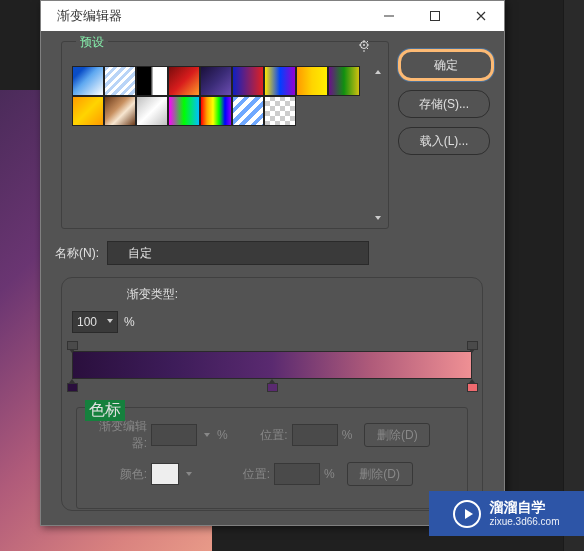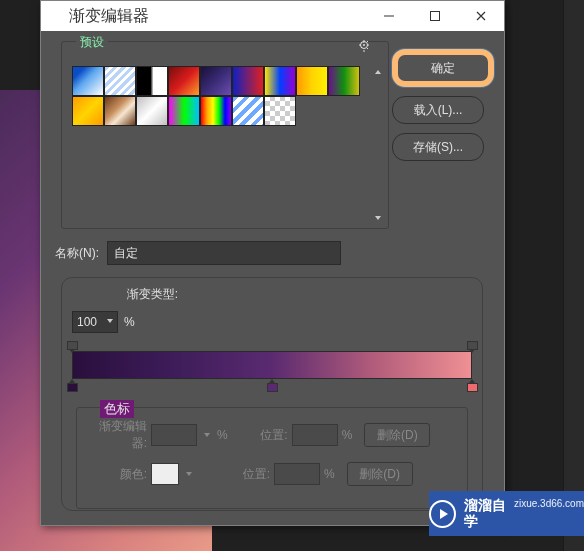--- a/index.html
+++ b/index.html
@@ -5,39 +5,39 @@
 html,body{margin:0;padding:0;width:584px;height:551px;font-family:"Microsoft YaHei","Segoe UI",sans-serif;font-size:12px;color:#e0e0e0;background:#000}
 .bg{position:absolute;left:0;top:0;width:584px;height:551px;background:#000}
 .bg-left{position:absolute;left:0;top:90px;width:212px;height:461px;background:linear-gradient(135deg,#4b2b5a 0%,#6a3572 30%,#b05b7a 60%,#d9827f 85%,#e89a88 100%)}
 .bg-right{position:absolute;left:212px;top:0;width:372px;height:551px;background:#202020}
 .bg-top{position:absolute;left:0;top:0;width:253px;height:90px;background:#202020}
 
 .sidebar{position:absolute;right:0;top:0;width:20px;height:551px;background:#2a2a2a;border-left:1px solid #1a1a1a}
 
 .dialog{position:absolute;left:40px;top:0;width:463px;height:524px;background:#535353;border:1px solid #808080;box-shadow:2px 2px 8px rgba(0,0,0,.5)}
 .titlebar{height:30px;background:#fff;display:flex;align-items:center;color:#333}
-.titlebar-title{padding-left:28px;flex:1;font-size:16px}
+.titlebar-title{padding-left:16px;flex:1;font-size:13px}
 .winbtn{width:46px;height:30px;display:flex;align-items:center;justify-content:center;color:#333}
 .winbtn svg{width:10px;height:10px}
 
 .presets-panel{position:absolute;left:20px;top:40px;width:326px;height:176px;border:1px solid #404040;border-radius:3px;padding-top:10px}
 .presets-label{position:absolute;top:-8px;left:14px;background:#535353;padding:0 4px;font-size:12px;color:#86efac}
 .presets-gear{position:absolute;top:-4px;right:16px;width:14px;height:14px}
 .presets-grid{display:flex;flex-wrap:wrap;gap:0;padding:14px 10px 10px 10px;width:288px}
 .swatch{width:32px;height:30px;border:1px solid #222;box-sizing:border-box}
 .scrlbar{position:absolute;right:2px;top:22px;width:16px;bottom:2px;display:flex;flex-direction:column}
 .scrlbtn{width:16px;height:16px;display:flex;align-items:center;justify-content:center}
 .scrlbtn svg{width:8px;height:8px;fill:#ccc}
 
 .btn{width:90px;height:26px;border:1px solid #2f2f2f;border-radius:13px;background:#535353;color:#e0e0e0;display:flex;align-items:center;justify-content:center;font-size:12px;margin-bottom:9px}
-.btn.primary{border:6px solid #fdba74;box-shadow:0 0 0 1px rgba(74,163,255,.4)}
+.btn.primary{border:3px solid #fdba74;box-shadow:0 0 0 1px rgba(74,163,255,.4)}
 .rightbtns{position:absolute;right:10px;top:48px;display:flex;flex-direction:column}
 
 .name-row{position:absolute;left:14px;top:240px;display:flex;align-items:center;gap:8px}
-.name-input{width:220px;height:22px;background:#3a3a3a;border:1px solid #2a2a2a;color:#e0e0e0;padding:0 6px;font-size:12px}
+.name-input{width:220px;height:22px;background:#3a3a3a;border:1px solid #2a2a2a;color:#e0e0e0;padding:0 20px;font-size:12px}
 .new-btn{position:absolute;right:10px;top:240px}
 
 .grad-panel{position:absolute;left:20px;top:276px;width:420px;height:232px;border:1px solid #404040;border-radius:11px}
 .gp-row{display:flex;align-items:center;gap:6px;margin:8px 0 4px 0}
 .gp-label{text-align:right;color:#e0e0e0}
 .select{width:50px;height:20px;background:#3a3a3a;border:1px solid #2a2a2a;display:inline-flex;align-items:center;padding:0 14px 0 6px;position:relative;color:#e0e0e0;font-size:12px}
 .select::after{content:"";position:absolute;right:4px;top:7px;border-left:3px solid transparent;border-right:3px solid transparent;border-top:4px solid #ccc}
 .num{width:36px;height:20px;background:#3a3a3a;border:1px solid #2a2a2a;color:#e0e0e0;padding:0 4px;font-size:12px;display:inline-flex;align-items:center;position:relative}
 .num.stepper::after{content:"";position:absolute;right:4px;top:7px;border-left:3px solid transparent;border-right:3px solid transparent;border-top:4px solid #ccc}
 
@@ -46,33 +46,33 @@
 .op-stop{position:absolute;top:0;width:11px;height:11px}
 .op-stop::before{content:"";position:absolute;left:0;top:0;width:9px;height:7px;border:1px solid #333;background:#4a4a4a}
 .op-stop::after{content:"";position:absolute;left:2px;top:8px;border-left:3px solid transparent;border-right:3px solid transparent;border-top:4px solid #333}
 .gradbar{height:26px;border:1px solid #2a2a2a;background:linear-gradient(90deg,#2a0f3d 0%,#3d1c59 25%,#5a2a70 50%,#b05b7a 75%,#ef9094 100%)}
 .col-stops{position:relative;height:12px}
 .col-stop{position:absolute;bottom:0;width:11px;height:12px}
 .col-stop::before{content:"";position:absolute;left:2px;top:0;border-left:3px solid transparent;border-right:3px solid transparent;border-bottom:4px solid #333}
 .col-stop .box{position:absolute;left:0;top:4px;width:9px;height:7px;border:1px solid #333}
 
 .stops-panel{position:relative;margin:6px 14px 10px 14px;height:100px;border:1px solid #404040;border-radius:3px}
-.stops-label{position:absolute;top:-8px;left:23px;background:#701a75;padding:0 4px;font-size:13px}
+.stops-label{position:absolute;top:-8px;left:8px;background:#15803d;padding:0 4px;font-size:16px}
 .sp-row{display:flex;align-items:center;padding:10px 10px 0 10px;gap:4px;color:#888}
 .sp-label{text-align:right;font-size:12px}
 .field{width:44px;height:20px;background:#4a4a4a;border:1px solid #383838;display:inline-block}
 .field.color{width:26px;background:#eee}
 .sel-caret{width:12px;height:20px;display:inline-flex;align-items:center;justify-content:center}
 .sel-caret::after{content:"";border-left:3px solid transparent;border-right:3px solid transparent;border-top:4px solid #888}
 .del-btn{width:64px;height:22px;border:1px solid #383838;border-radius:3px;background:#535353;color:#888;display:inline-flex;align-items:center;justify-content:center;margin-left:8px}
 
 .watermark{position:absolute;right:0;bottom:15px;width:155px;height:45px;background:#2d55a7;display:flex;align-items:center;justify-content:center;color:#fff;gap:8px}
 .watermark .play{width:24px;height:24px;border:2px solid #fff;border-radius:50%;display:flex;align-items:center;justify-content:center}
 .watermark .play::after{content:"";margin-left:3px;border-top:5px solid transparent;border-bottom:5px solid transparent;border-left:8px solid #fff}
-.wm-text{display:flex;flex-direction:row;line-height:1.1}
+.wm-text{display:flex;flex-direction:column;line-height:1.1}
 .wm-text .t1{font-size:14px;font-weight:bold}
 .wm-text .t2{font-size:10px;opacity:.9}
 </style>
 </head>
 <body>
 
 <div class="bg">
   <div class="bg-right"></div>
   <div class="bg-top"></div>
   <div class="bg-left"></div>
@@ -136,22 +136,22 @@
         <div class="scrlbtn">
             <svg viewBox="0 0 8 8">
               <path d="M4 6 L1 2 L7 2 Z"></path>
             </svg>
           </div>
       </div>
     </div>
 
     <div class="rightbtns">
       <div class="btn primary">确定</div>
+      <div class="btn">存储(S)...</div>
       <div class="btn">载入(L)...</div>
-      <div class="btn">存储(S)...</div>
     </div>
 
     <div class="name-row">
       <span class="gp-label" style="width:auto">名称(N):</span>
       <input class="name-input" value="自定" style="">
     </div>
 
     <div class="grad-panel">
       <div class="gp-row" style="margin-left:10px">
         <span class="gp-label" style="width:106px">渐变类型:</span>

